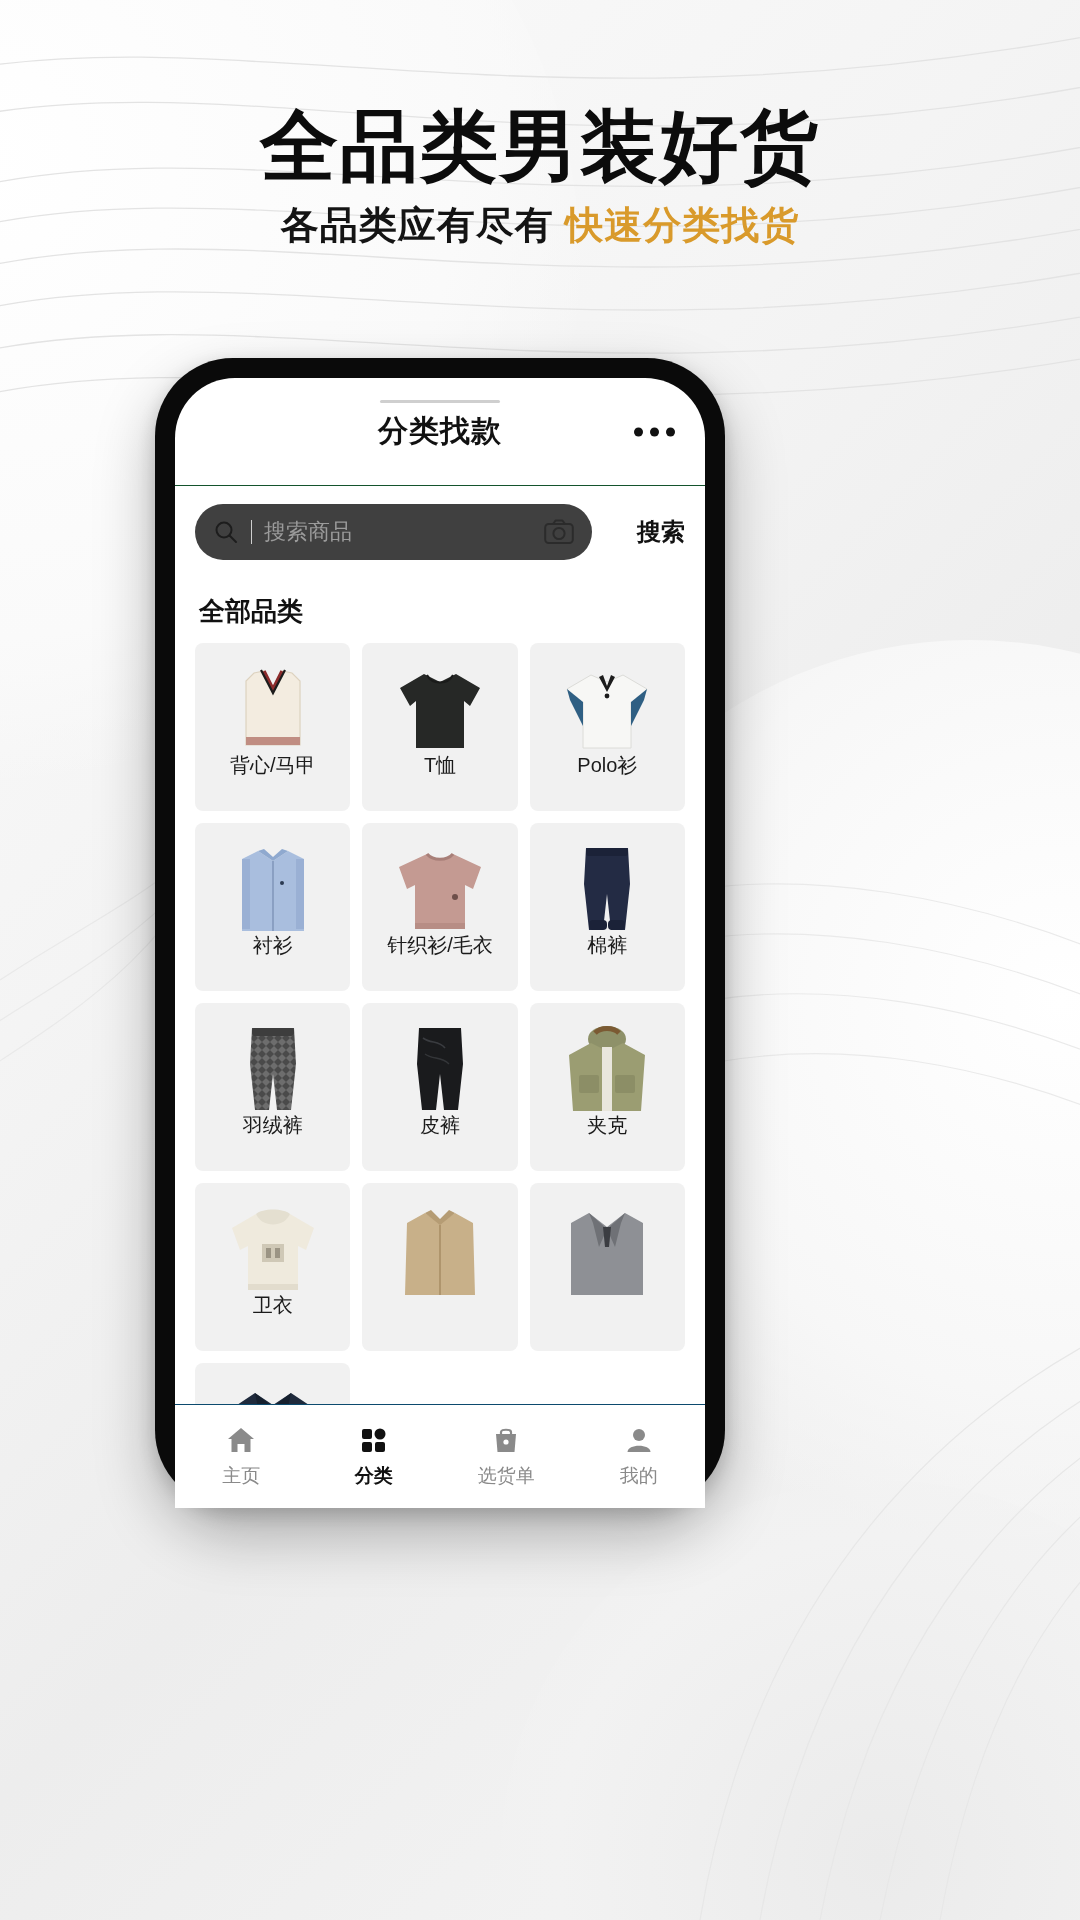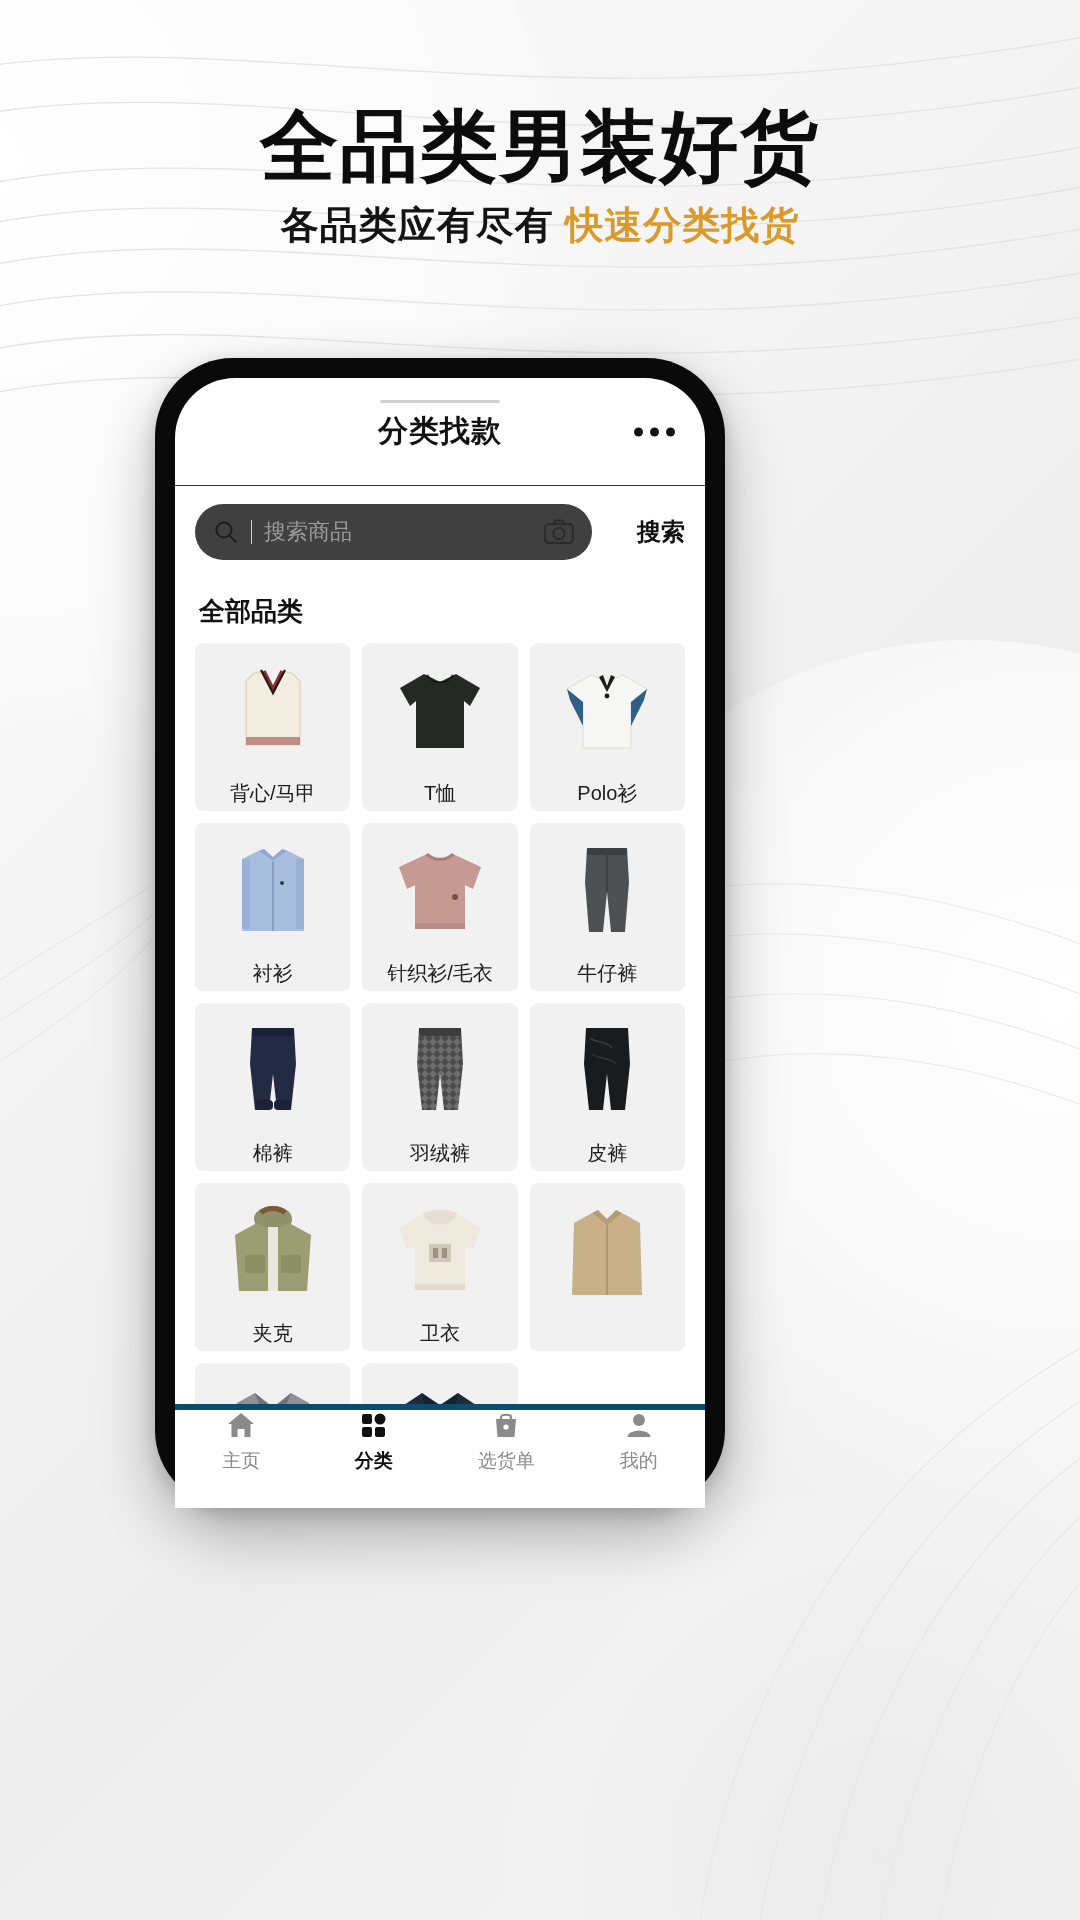--- a/index.html
+++ b/index.html
@@ -60,28 +60,28 @@
   .sph{flex:1;font-size:22px;color:#9b9b9b;}
   .cam{flex:0 0 auto;display:flex;}
   .search-btn{font-size:24px;font-weight:bold;color:#111;white-space:nowrap;margin-left:29px;}
 
   
   .content{flex:1;overflow:hidden;padding:0 20px;position:relative;}
   .sec-title{font-size:26px;font-weight:bold;color:#111;margin:16px 0 14px 4px;}
   .grid{display:grid;grid-template-columns:repeat(3,1fr);gap:12px;}
   .cat{background:#f1f1f1;border-radius:8px;height:168px;
     display:flex;flex-direction:column;align-items:center;justify-content:flex-end;
-    padding-bottom:4px;position:relative;}
+    padding-bottom:32px;position:relative;}
   .cat .art{position:absolute;top:12px;left:0;right:0;height:112px;
     display:flex;align-items:center;justify-content:center;}
   .cat .lbl{font-size:20px;color:#1b1b1b;}
 
   
-  .tabbar{flex:0 0 104px;border-top:6px solid #0c4a6e;background:#fff;
-    display:flex;align-items:flex-start;}
+  .tabbar{flex:0 0 104px;border-top:1px solid #0c4a6e;background:#fff;
+    display:flex;align-items:center;}
   .tab{flex:1;display:flex;flex-direction:column;align-items:center;gap:8px;}
   .tab .tlbl{font-size:19px;color:#8a8a8a;}
   .tab.active .tlbl{color:#111;font-weight:bold;}
   .tab .ticon{height:30px;display:flex;align-items:center;justify-content:center;}
 
   
   .g{display:block;}
 </style>
 </head>
 <body>
@@ -223,30 +223,20 @@
             <svg width="94" height="92" viewBox="0 0 94 92" class="g">
               <path d="M34 9 C40 15 54 15 60 9 L88 22 L80 44 L72 40 L72 84 L22 84 L22 40 L14 44 L6 22 Z" fill="#c49a92"></path>
               <path d="M34 9 C40 16 54 16 60 9" fill="none" stroke="#a87f78" stroke-width="3"></path>
               <rect x="22" y="78" width="50" height="6" fill="#b78d85"></rect>
               <circle cx="62" cy="52" r="3" fill="#6e4f4a"></circle>
             </svg>
           </div>
           <div class="lbl">针织衫/毛衣</div>
         </div>
 
-        <div class="cat">
-          <div class="art">
-            <svg width="72" height="98" viewBox="0 0 72 98" class="g">
-              <path d="M16 6 L56 6 L58 40 L54 90 L40 90 L36 50 L32 90 L18 90 L14 40 Z" fill="#4e5052"></path>
-              <rect x="16" y="6" width="40" height="7" rx="3" fill="#3c3e40"></rect>
-              <line x1="36" y1="13" x2="36" y2="50" stroke="#3a3c3e" stroke-width="1.4"></line>
-            </svg>
-          </div>
-          <div class="lbl">牛仔裤</div>
-        </div>
 
 
         <div class="cat">
           <div class="art">
             <svg width="70" height="98" viewBox="0 0 70 98" class="g">
               <path d="M14 6 L56 6 L58 42 L53 88 L39 88 L35 52 L31 88 L17 88 L12 42 Z" fill="#232b44"></path>
               <rect x="14" y="6" width="42" height="8" rx="3" fill="#1b2238"></rect>
               <rect x="17" y="78" width="18" height="10" rx="4" fill="#1b2238"></rect>
               <rect x="36" y="78" width="17" height="10" rx="4" fill="#1b2238"></rect>
             </svg>

